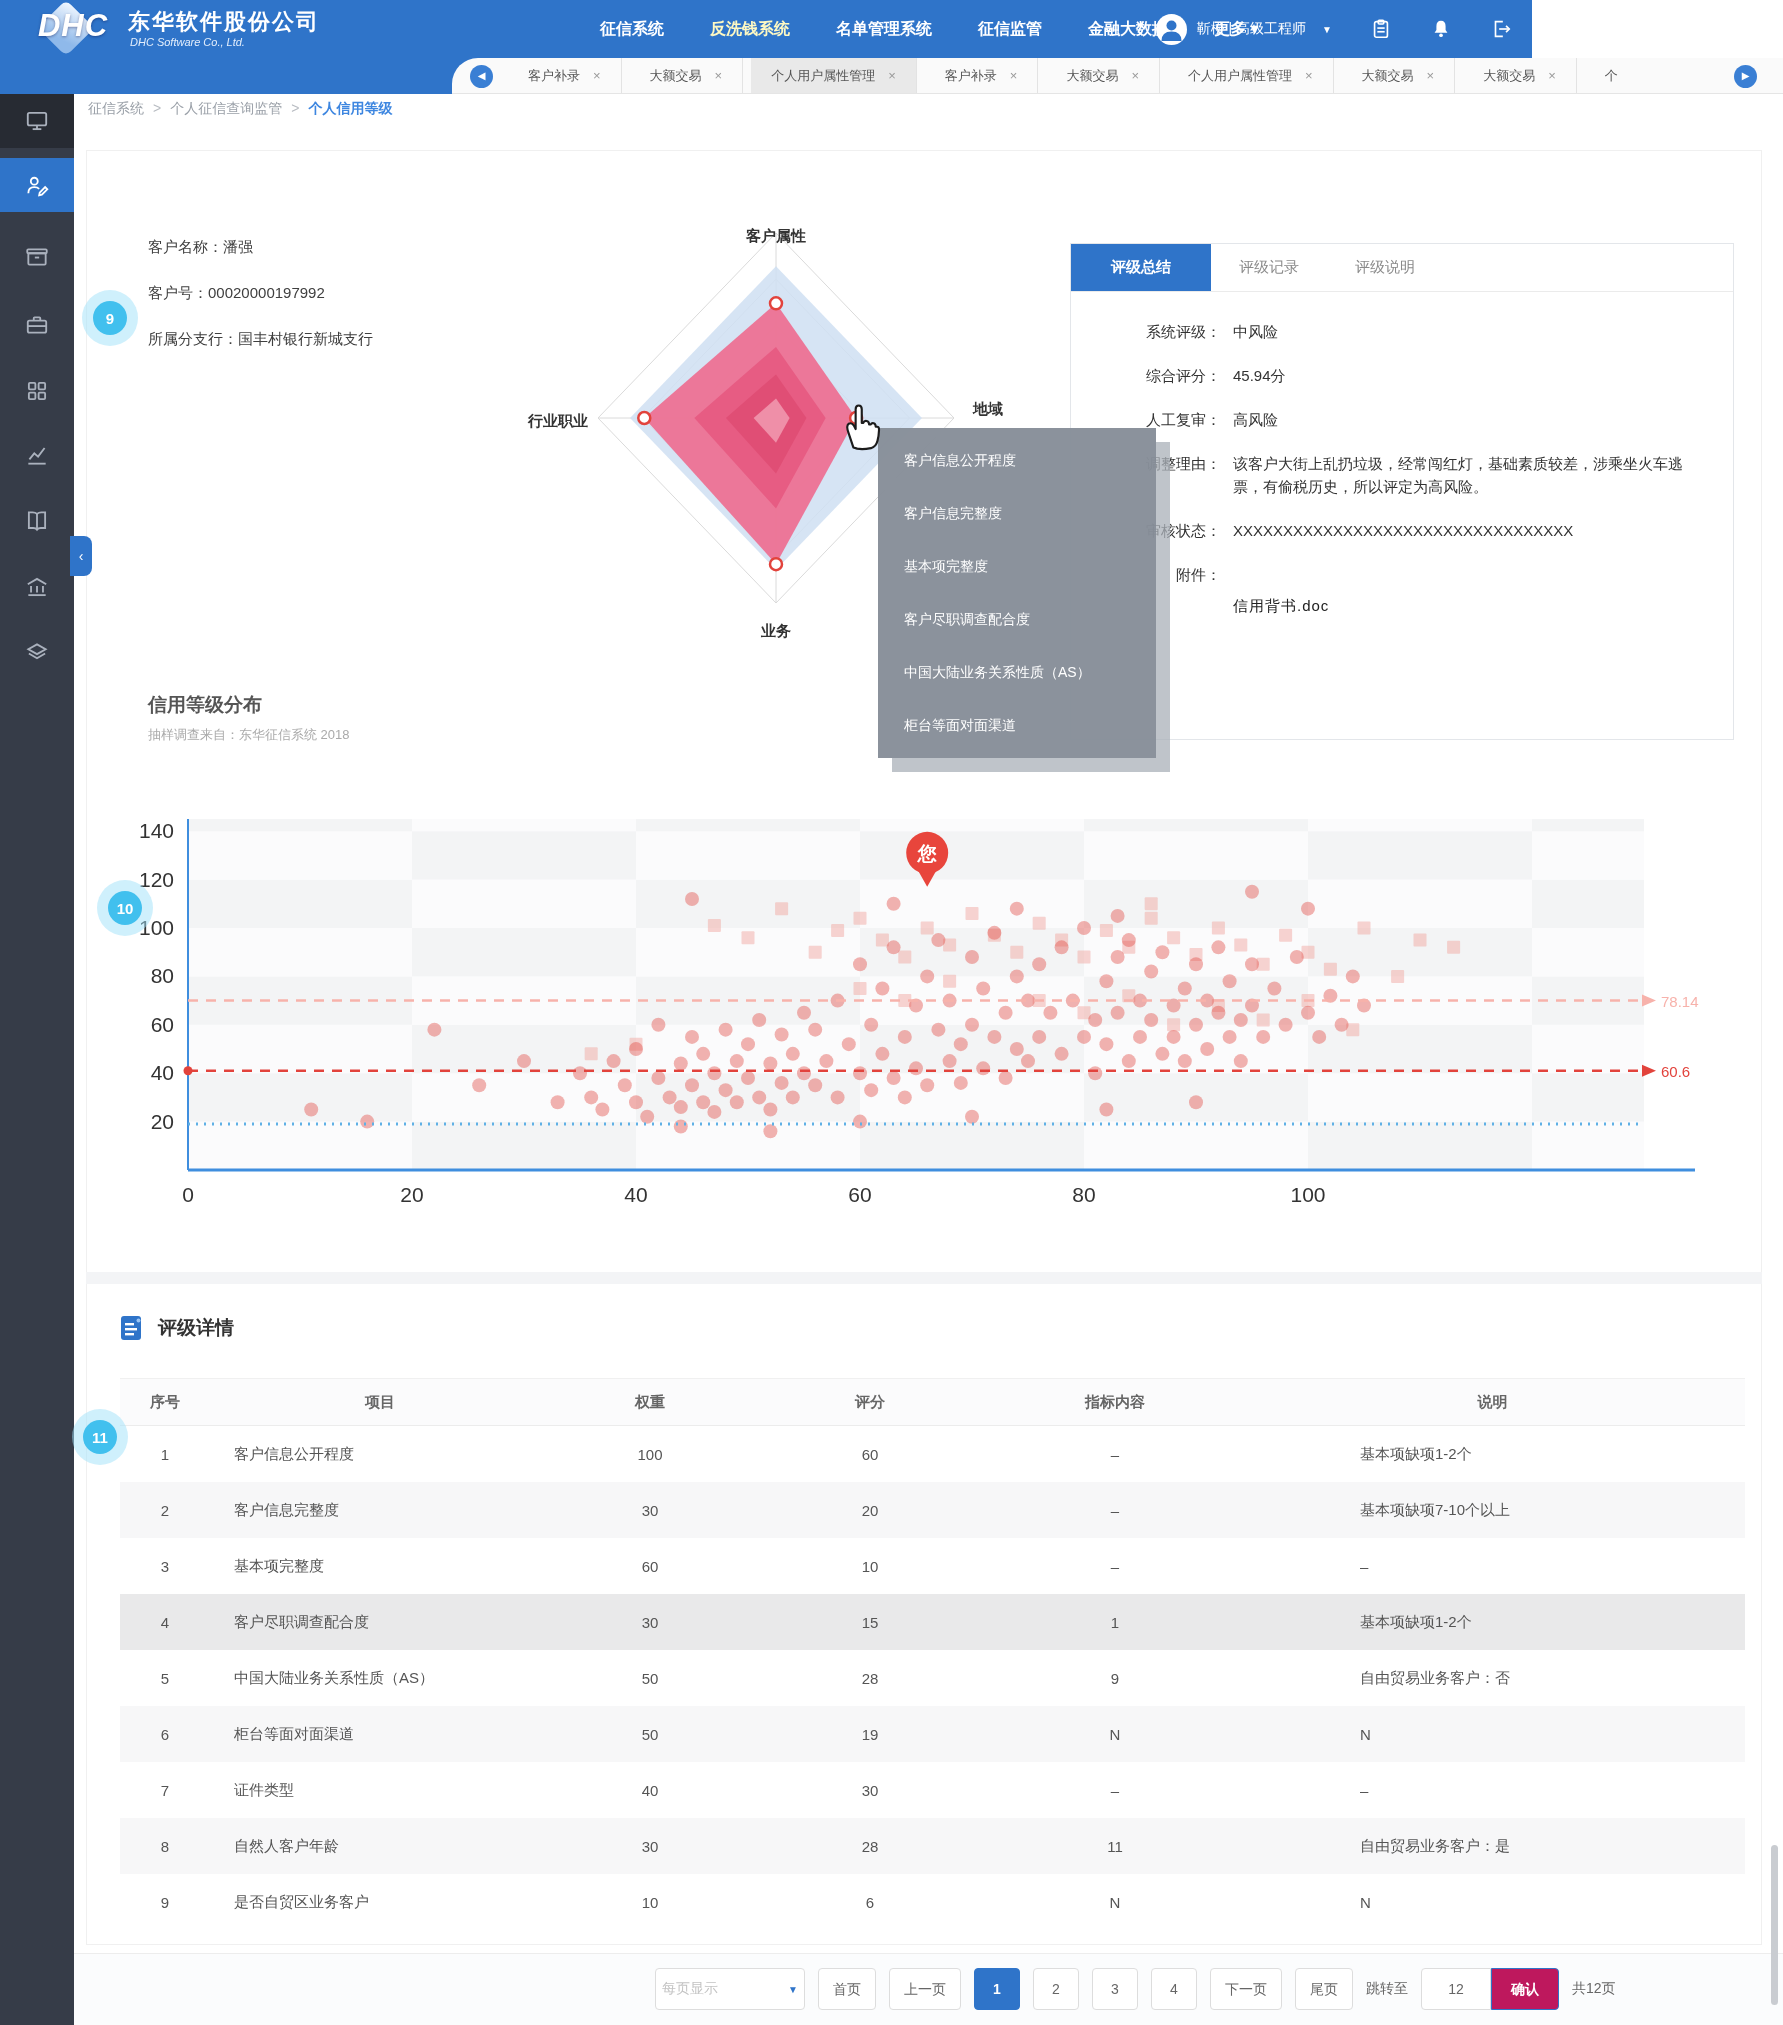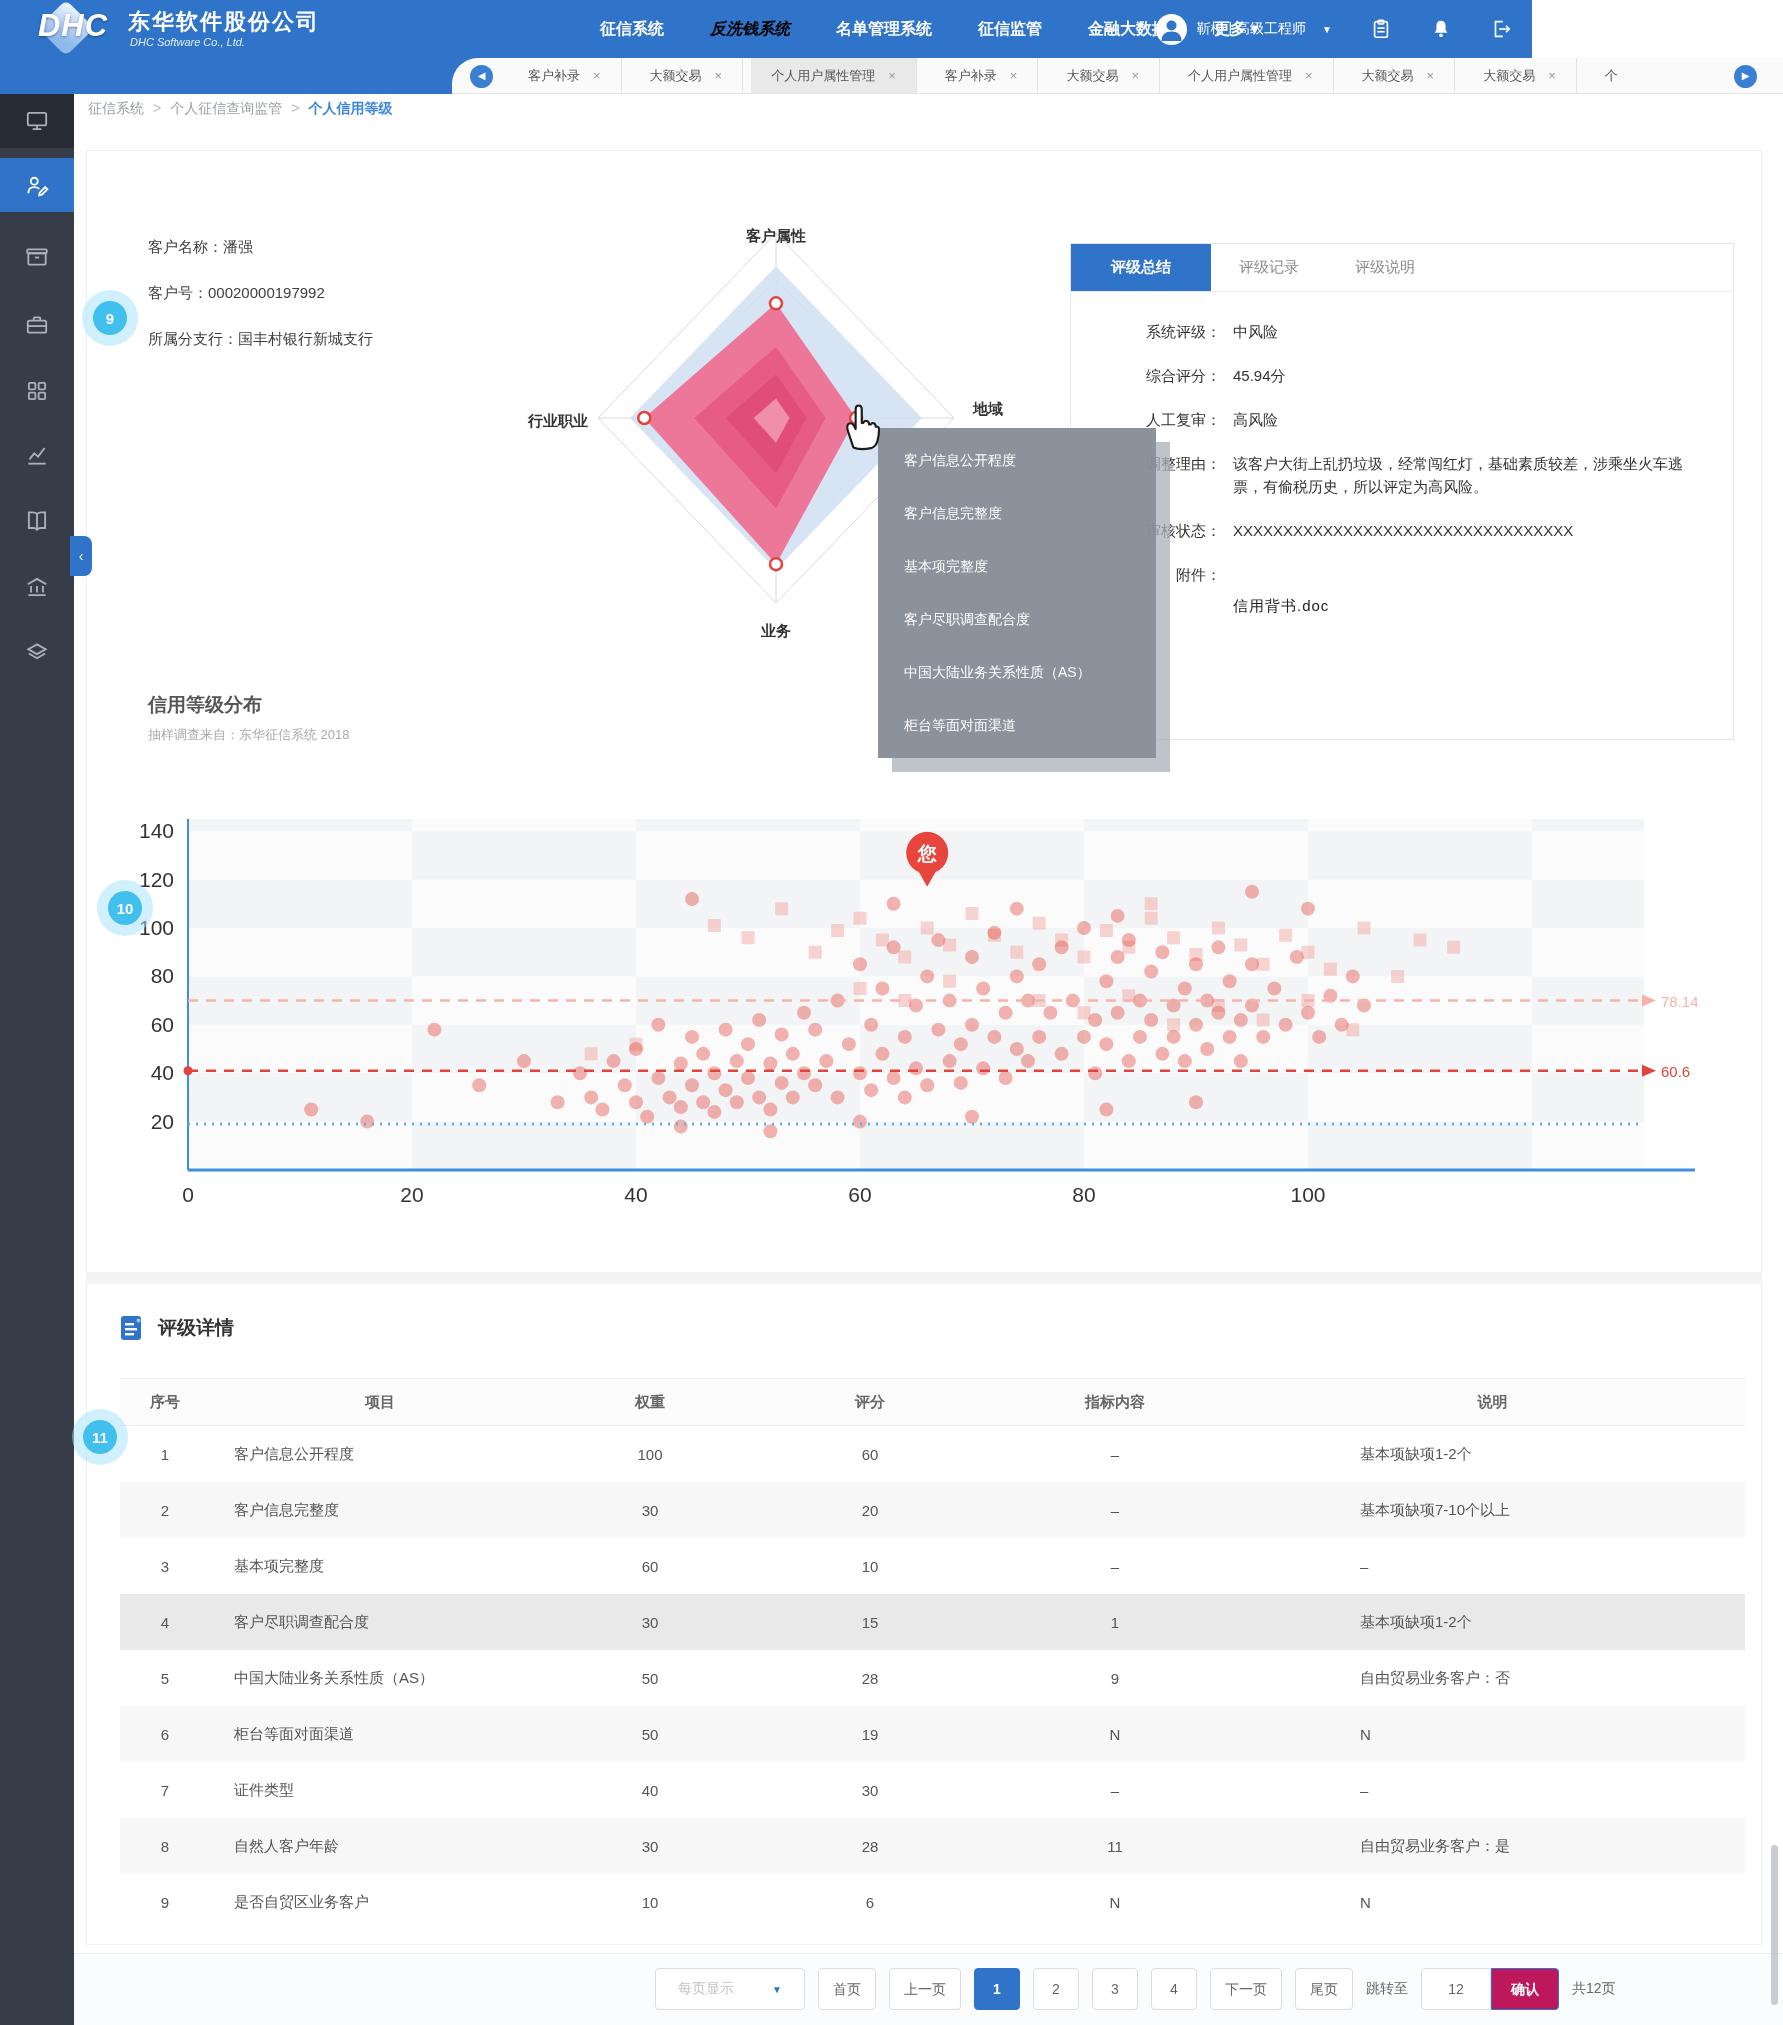--- a/index.html
+++ b/index.html
@@ -8,21 +8,21 @@
   
   .navbar{position:absolute;left:0;top:0;width:1532px;height:58px;background:#2f74c9;z-index:30;}
   .logo-diamond{position:absolute;left:46px;top:8px;width:40px;height:40px;transform:rotate(45deg);
        background:linear-gradient(160deg,#f4f9ff,#8fb9ea 75%);border-radius:7px;}
   .logo-mark{position:absolute;left:30px;top:8px;width:86px;text-align:center;font-style:italic;
        font-weight:bold;font-size:31px;color:#fff;letter-spacing:1px;text-shadow:0 1px 3px rgba(0,0,60,.4);}
   .logo-main{position:absolute;left:128px;top:7px;font-size:22px;font-weight:bold;color:#fff;letter-spacing:2px;}
   .logo-sub{position:absolute;left:130px;top:36px;font-size:11px;font-style:italic;color:#e3eefc;}
   .nav-menu{position:absolute;left:600px;top:0;height:58px;display:flex;align-items:center;gap:46px;}
   .nav-item{color:#fff;font-size:16px;font-weight:bold;white-space:nowrap;cursor:pointer;}
-  .nav-active{color:#000000;font-style:italic;}
+  .nav-active{color:#fef9c3;}
   .user-area{position:absolute;right:20px;top:0;height:58px;display:flex;align-items:center;gap:38px;}
   .avatar{width:31px;height:31px;border-radius:50%;background:#fff;position:relative;overflow:hidden;}
   .user-name{color:#fff;font-size:14px;white-space:nowrap;}
   .caret{font-size:10px;color:#fff;margin-left:6px;}
   .hicon{width:22px;height:22px;display:block;}
   
   .tabbar{position:absolute;left:0;top:58px;width:1783px;height:36px;background:#2f74c9;z-index:29;}
   .tab-surface{position:absolute;left:452px;right:0;top:0;bottom:0;background:#fafafa;
        border-top-left-radius:26px;border-bottom:1px solid #e5e5e5;}
   .tab-nav-circle{position:absolute;top:7px;width:23px;height:23px;border-radius:50%;background:#3a7fd4;
@@ -88,21 +88,21 @@
   .thead{height:46px;border-top:1px solid #f0f0f0;border-bottom:1px solid #ececec;background:#fbfbfc;
        color:#666;font-size:15px;font-weight:bold;}
   .trow{height:56px;font-size:15px;color:#555;}
   .row-alt{background:#f7f7f8;}
   .row-hl{background:#e9e9ea;}
   .cc{text-align:center;} .cl{text-align:left;padding-left:24px;} .cexp{text-align:left;padding-left:120px;}
   
   .pagebar{position:absolute;left:0;top:1953px;width:1783px;height:72px;background:#fbfcfd;border-top:1px solid #ededed;z-index:10;}
   .pag-flex{position:absolute;left:655px;top:14px;display:flex;align-items:center;gap:13px;height:42px;}
   .pg-select{width:150px;height:42px;border:1px solid #ddd;border-radius:4px;background:#fff;color:#c3c3c3;
-       font-size:14px;display:flex;align-items:center;justify-content:space-between;padding:0 22px;box-sizing:border-box;cursor:pointer;}
+       font-size:14px;display:flex;align-items:center;justify-content:space-between;padding:0 6px;box-sizing:border-box;cursor:pointer;}
   .pg-select .sel-caret{color:#2f74c9;font-size:10px;}
   .pg-btn{min-width:46px;padding:0 14px;height:42px;line-height:40px;border:1px solid #ddd;border-radius:4px;
        background:#fff;color:#666;font-size:14px;text-align:center;cursor:pointer;box-sizing:border-box;white-space:nowrap;}
   .pg-num{width:46px;padding:0;}
   .pg-active{background:#2f74c9;border-color:#2f74c9;color:#fff;font-weight:bold;}
   .pg-text{color:#666;font-size:14px;white-space:nowrap;}
   .pg-group{display:flex;}
   .pg-input{width:70px;height:42px;border:1px solid #ddd;border-radius:4px 0 0 4px;text-align:center;color:#666;
        font-size:14px;box-sizing:border-box;background:#fff;}
   .pg-confirm{width:68px;height:42px;border:1px solid #2f74c9;border-radius:0 4px 4px 0;background:#be185d;

